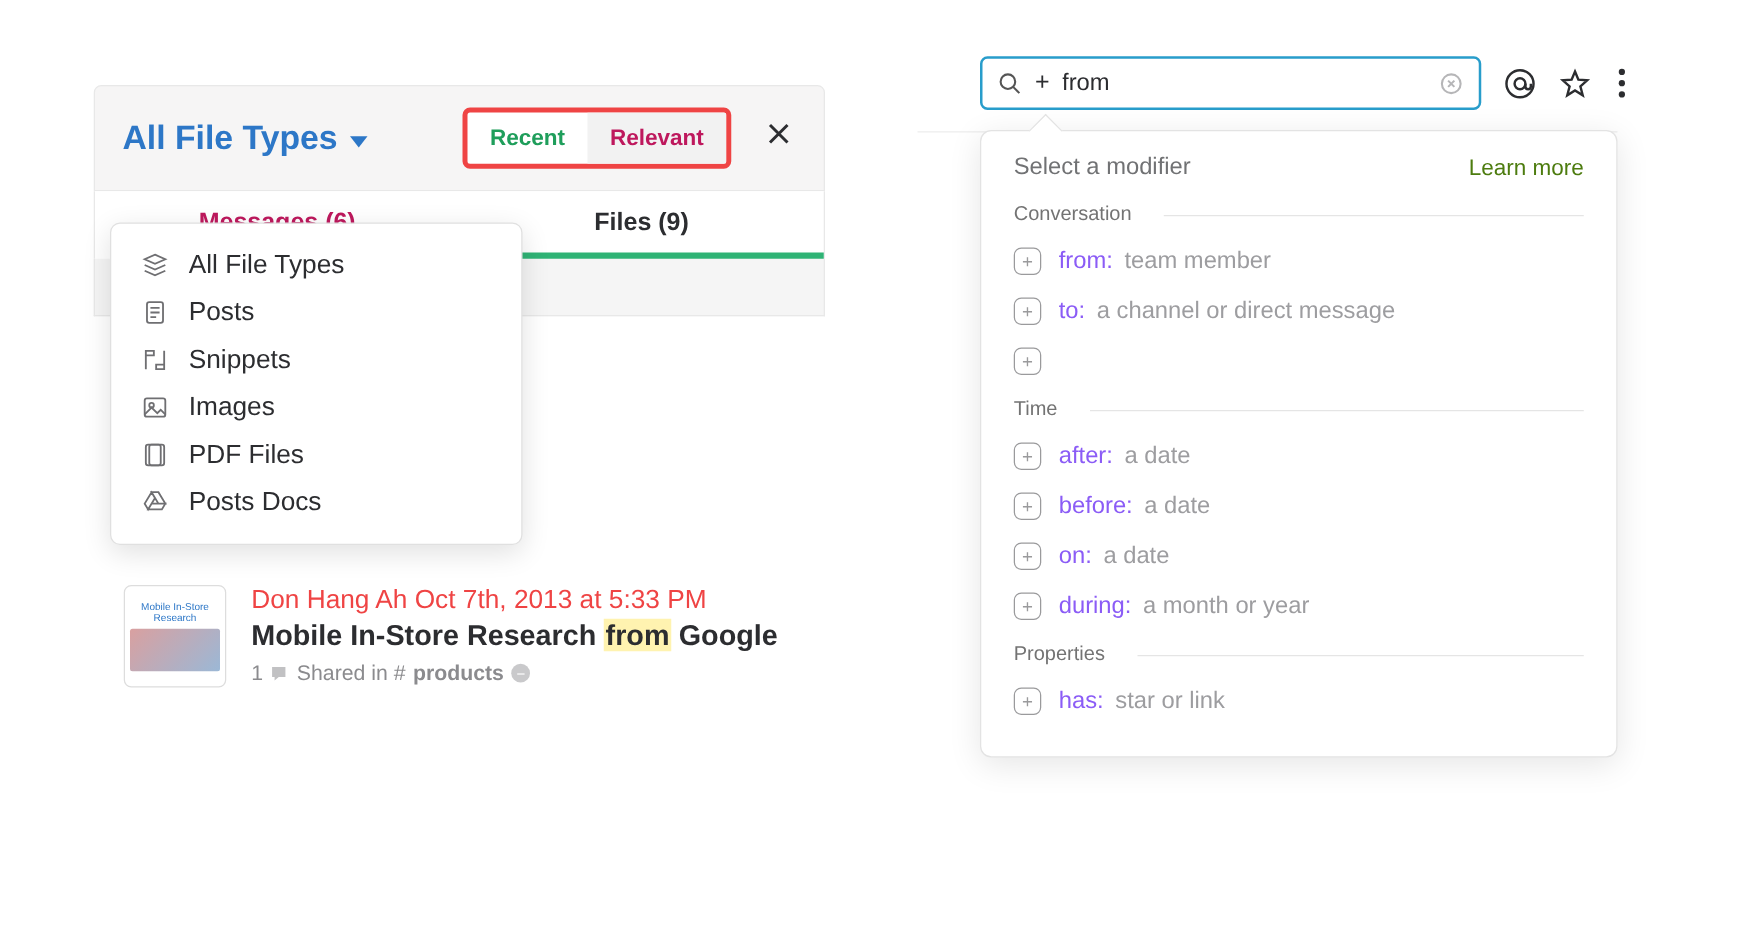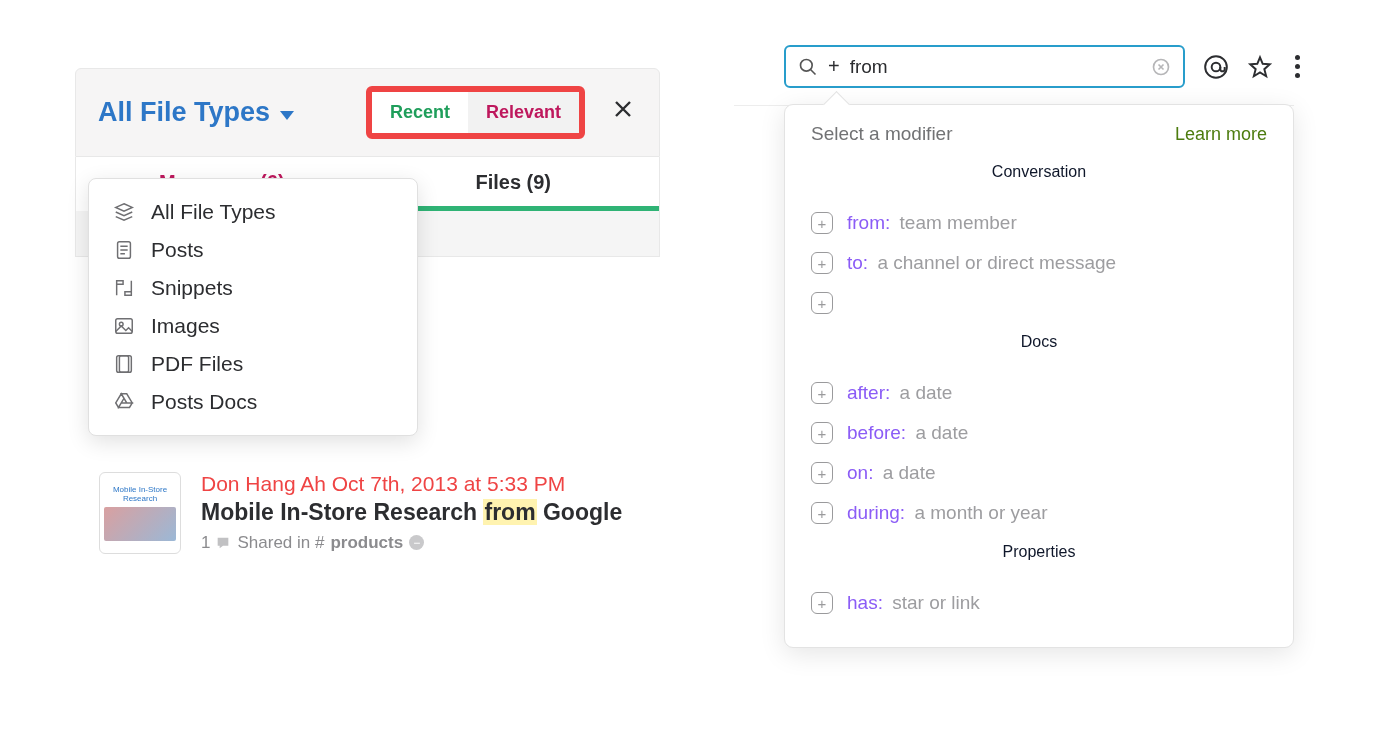--- a/index.html
+++ b/index.html
@@ -41,21 +41,21 @@
   .lp-title .caret {
     display: inline-block;
     width: 0; height: 0;
     border-left: 7px solid transparent;
     border-right: 7px solid transparent;
     border-top: 9px solid #2d77c7;
     margin-top: 5px;
   }
   .lp-toggle {
     display: flex;
-    border: 6px solid #ef4444;
+    border: 4px solid #ef4444;
     border-radius: 6px;
     overflow: hidden;
     background: #fff;
   }
   .lp-toggle button {
     border: none;
     background: transparent;
     padding: 10px 18px;
     font-size: 18px;
     font-weight: 600;
@@ -312,25 +312,24 @@
     color: #4d7c0f;
     font-size: 18px;
     cursor: pointer;
   }
   .pop-section {
     margin-top: 10px;
   }
   .pop-section .sec-label {
     display: flex;
     align-items: center;
-    gap: 14px;
-    color: #0f172a;
+    gap: 26px;
+    color: #737373;
     font-size: 16px;
     margin-bottom: 8px;
-    flex-direction: column;
   }
   .pop-section .sec-label .line {
     flex: 1;
     height: 1px;
     background: #e5e5e5;
   }
   .mod {
     display: flex;
     align-items: center;
     gap: 14px;
@@ -523,21 +522,21 @@
           <div class="mod">
             <span class="pbox">+</span>
             <span><span class="k">to:</span> <span class="hint">a channel or direct message</span></span>
           </div>
           <div class="mod">
             <span class="pbox">+</span>
           </div>
         </div>
         <div class="pop-section">
           <div class="sec-label">
-            <span>Docs</span>
+            <span>Time</span>
             <span class="line"></span>
           </div>
           <div class="mod">
             <span class="pbox">+</span>
             <span><span class="k">after:</span> <span class="hint">a date</span></span>
           </div>
           <div class="mod">
             <span class="pbox">+</span>
             <span><span class="k">before:</span> <span class="hint">a date</span></span>
           </div>

